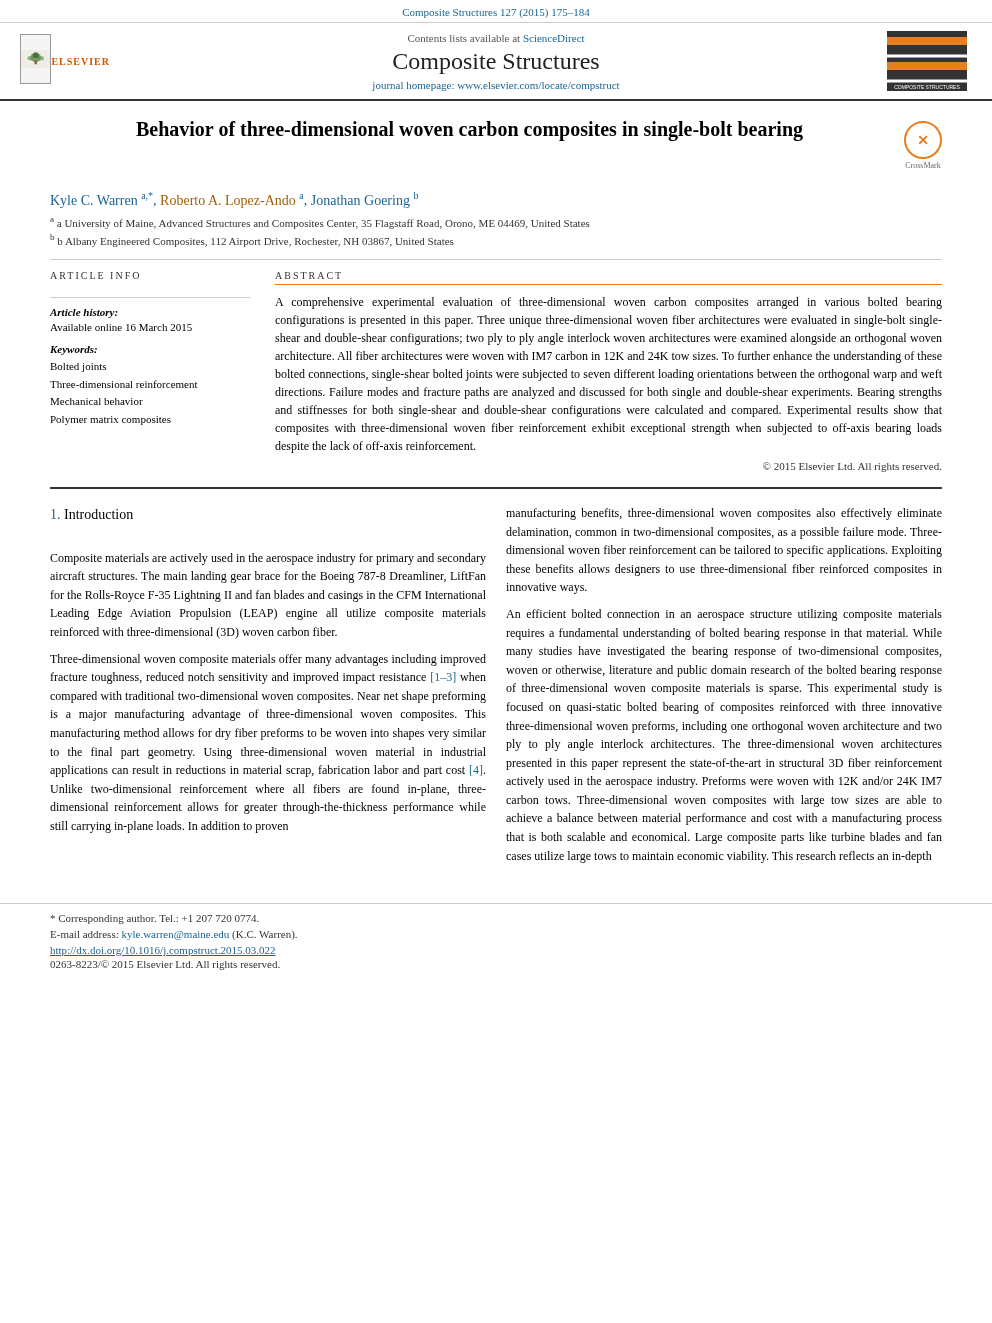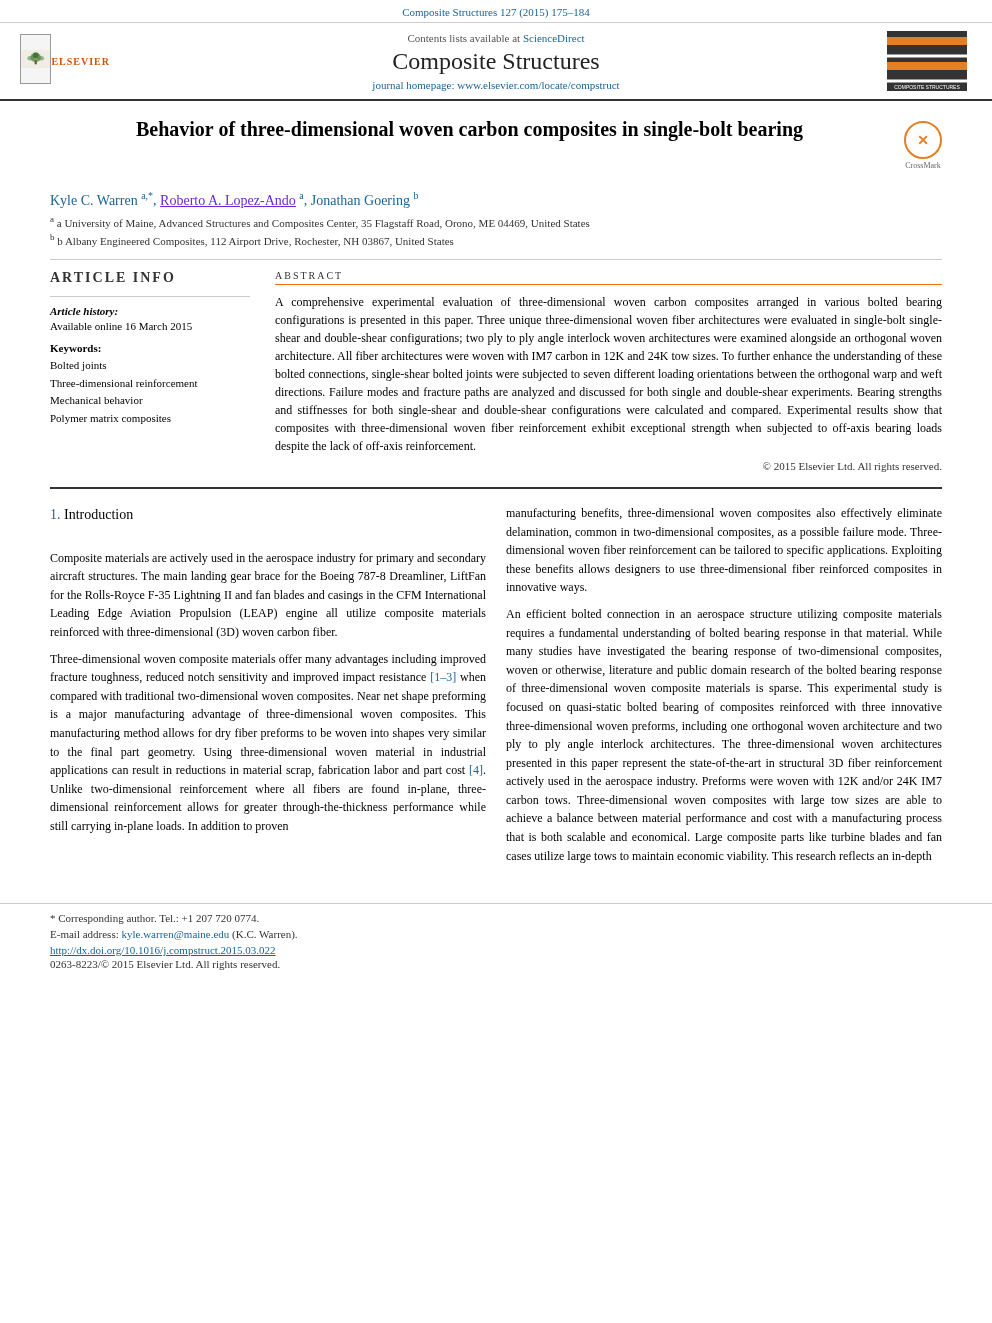--- a/index.html
+++ b/index.html
@@ -170,41 +170,41 @@
       gap: 25px;
       margin-top: 5px;
     }
 
     
     .article-info-col {
       width: 200px;
       min-width: 200px;
     }
     .article-info-col .section-title {
-      font-size: 14px;
+      font-size: 10px;
       letter-spacing: 2px;
       text-transform: uppercase;
       color: #333;
       border-bottom: 1px solid #ccc;
-      padding-bottom: 10px;
+      padding-bottom: 16px;
       margin-bottom: 8px;
-      font-weight: bold;
     }
     .article-info-col .history-label {
       font-size: 11px;
       font-style: italic;
       font-weight: bold;
       margin-bottom: 3px;
     }
     .article-info-col .history-value {
       font-size: 11px;
       margin-bottom: 10px;
     }
     .article-info-col .keywords-label {
       font-size: 11px;
+      font-style: italic;
       font-weight: bold;
       margin-bottom: 3px;
     }
     .article-info-col .keyword-item {
       font-size: 11px;
       line-height: 1.6;
     }
 
     
     .abstract-col {
@@ -355,21 +355,21 @@
     <div class="crossmark-logo">
       <div class="crossmark-circle">✕</div>
       <div style="font-size:8px; text-align:center; color:#666; margin-top:2px;">CrossMark</div>
     </div>
   </div>
 
   <div class="authors-section">
     <div class="authors">
       <span style="color:#1a6496; cursor:pointer;">Kyle C. Warren</span>
       <sup> a,*</sup>,
-      <span style="color:#6d28d9; cursor:pointer;text-decoration:underline;">Roberto A. Lopez-Ando</span>
+      <span style="color:#a16207; cursor:pointer;">Roberto A. Lopez-Ando</span>
       <sup> a</sup>,
       <span style="color:#1a6496; cursor:pointer;">Jonathan Goering</span>
       <sup> b</sup>
     </div>
     <div class="affiliations">
       <div>
         <sup>a</sup> <span>a University of Maine, Advanced Structures and Composites Center, 35 Flagstaff Road, Orono, ME 04469, United States</span>
       </div>
       <div>
         <sup>b</sup> <span>b Albany Engineered Composites, 112 Airport Drive, Rochester, NH 03867, United States</span>

